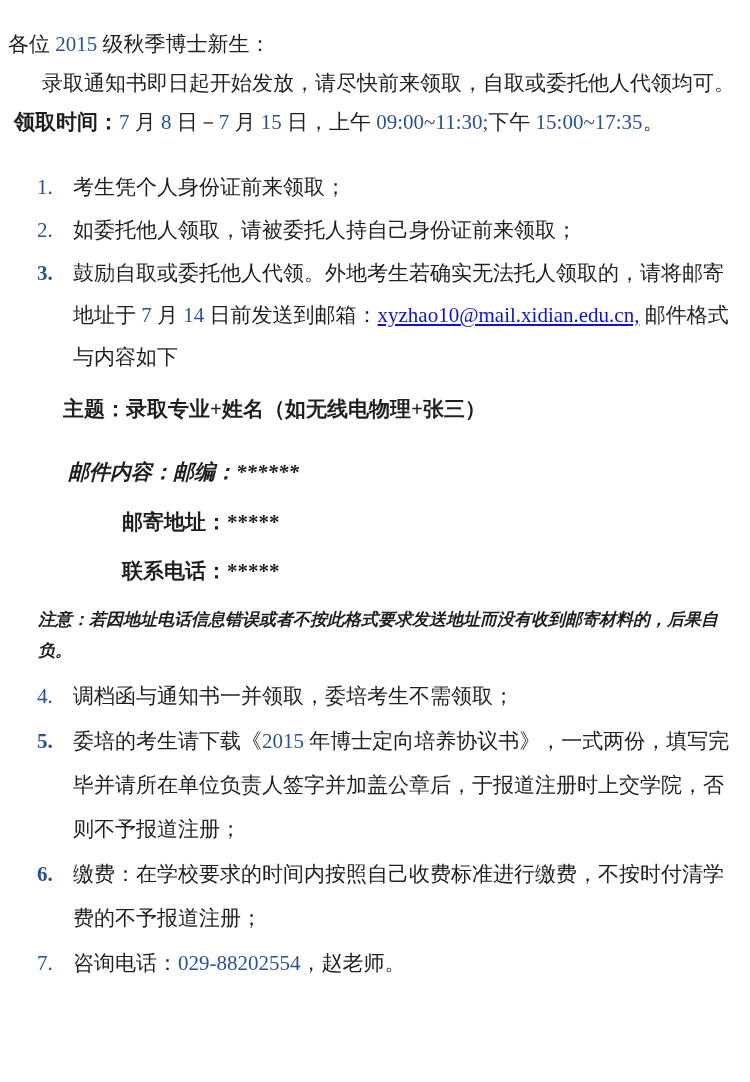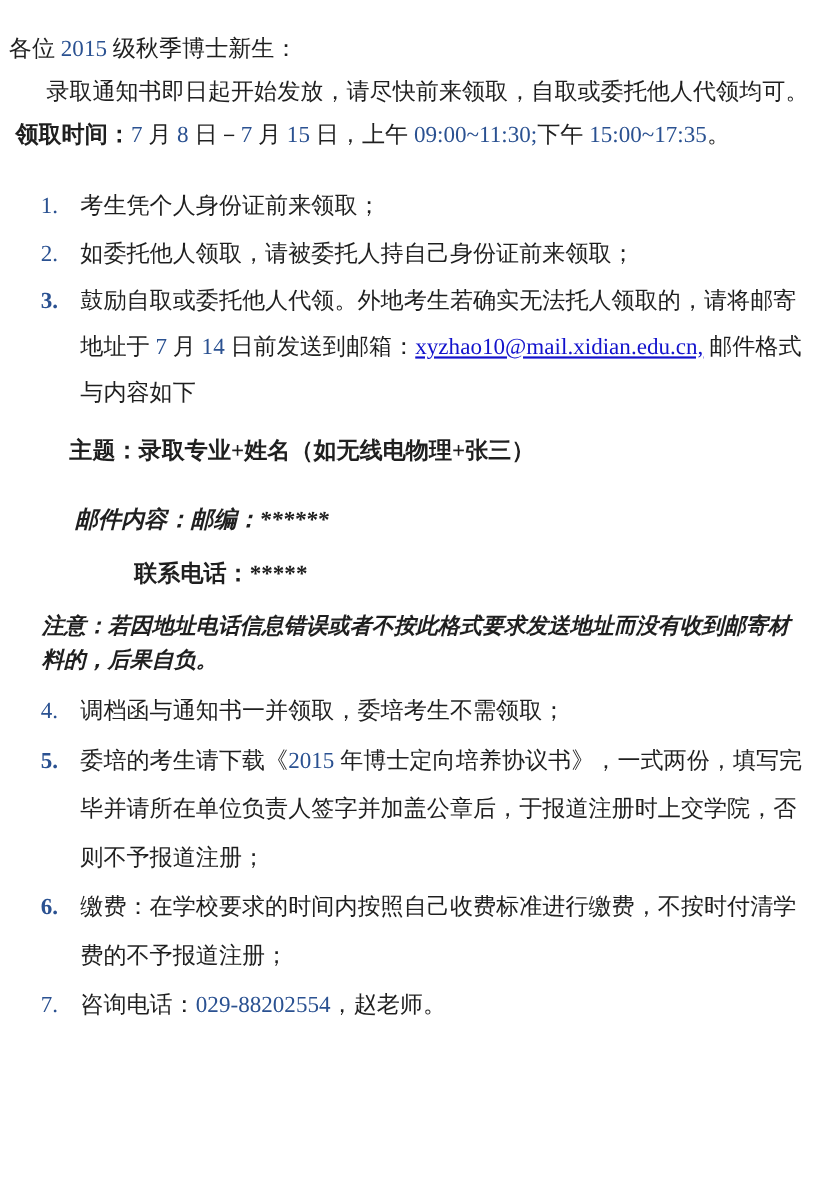--- a/index.html
+++ b/index.html
@@ -24,21 +24,21 @@
   .list .item{position:relative;padding-left:64px;line-height:42px;}
   #list-a{margin-top:24px;}
   .list .no{position:absolute;left:29px;top:0;}
   .list .body{margin:1px;}
   #subject{margin:10px 0 0 55px;line-height:42px;}
   #mail-content{margin:21px 0 0 60px;line-height:42px;font-style:italic;}
   #mail-address{margin:8px 0 0 114px;line-height:42px;}
   #mail-phone{margin:7px 0 0 114px;line-height:42px;}
   #warning-note{
     margin:12px 8px 0 30px;
-    font-size:20px;font-weight:bold;font-style:italic;
+    font-size:17px;font-weight:bold;font-style:italic;
     line-height:31px;
   }
   #list-b{margin-top:8px;}
   #list-b .item{line-height:44px;}
   [data-style="number"]{color:var(--number-text);}
   [data-style="bold"]{font-weight:bold;}
   [data-style="bold-number"]{font-weight:bold;color:var(--number-text);}
   [data-style="link"]{color:var(--link);text-decoration:underline;cursor:pointer;}
 </style>
 </head>
@@ -60,20 +60,21 @@
         <div class="body"><span>如委托他人领取，请被委托人持自己身份证前来领取；</span></div>
       </div>
       <div class="item">
         <span class="no" data-style="bold-number">3.</span>
         <div class="body"><span>鼓励自取或委托他人代领。外地考生若确实无法托人领取的，请将邮寄地址于 </span><span data-style="number">7</span><span> 月 </span><span data-style="number">14</span><span> 日前发送到邮箱：</span><span data-style="link">xyzhao10@mail.xidian.edu.cn,</span><span> 邮件格式与内容如下</span></div>
       </div>
     </div>
 
   <p id="subject"><span data-style="bold">主题：录取专业+姓名（如无线电物理+张三）</span></p>
   <p id="mail-content"><span data-style="bold">邮件内容：邮编：</span><span data-style="bold">******</span></p>
+  <p id="mail-address"><span data-style="bold">邮寄地址：</span><span data-style="bold">*****</span></p>
   <p id="mail-phone"><span data-style="bold">联系电话：</span><span data-style="bold">*****</span></p>
 
   <p id="warning-note"><span>注意：若因地址电话信息错误或者不按此格式要求发送地址而没有收到邮寄材料的，后果自负。</span></p>
 
   <div class="list" id="list-b">
       <div class="item">
         <span class="no" data-style="number">4.</span>
         <div class="body"><span>调档函与通知书一并领取，委培考生不需领取；</span></div>
       </div>
       <div class="item">

